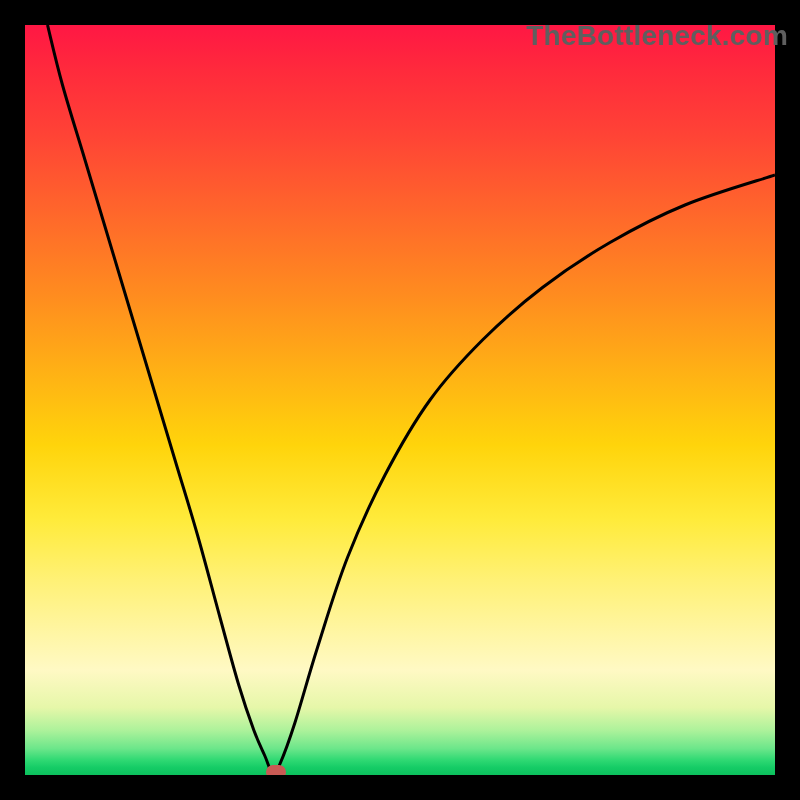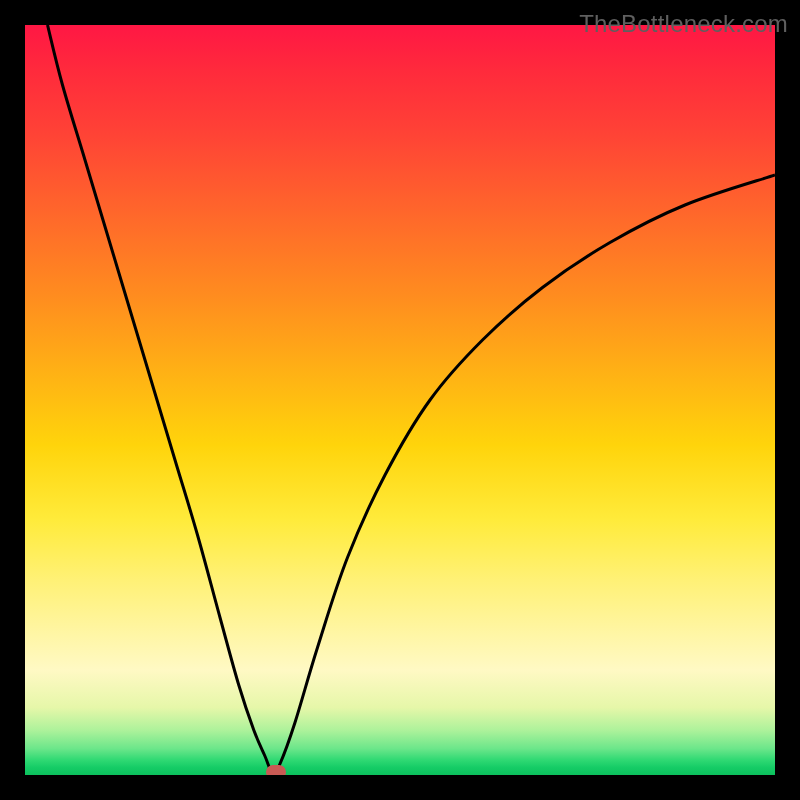--- a/index.html
+++ b/index.html
@@ -5,25 +5,25 @@
   * { margin: 0; padding: 0; box-sizing: border-box; }
   html, body { width: 800px; height: 800px; overflow: hidden; background: #000; }
   .frame {
     position: relative;
     width: 800px;
     height: 800px;
     background: #000;
   }
   .watermark {
     position: absolute;
-    top: 10px;
+    top: 20px;
     right: 12px;
     font-family: Arial, Helvetica, sans-serif;
-    font-size: 24px;
-    font-weight: 400;
+    font-size: 28px;
+    font-weight: 700;
     color: #5f5f5f;
     letter-spacing: 0.2px;
     z-index: 10;
   }
   .plot {
     position: absolute;
     left: 25px;
     top: 25px;
     width: 750px;
     height: 750px;

